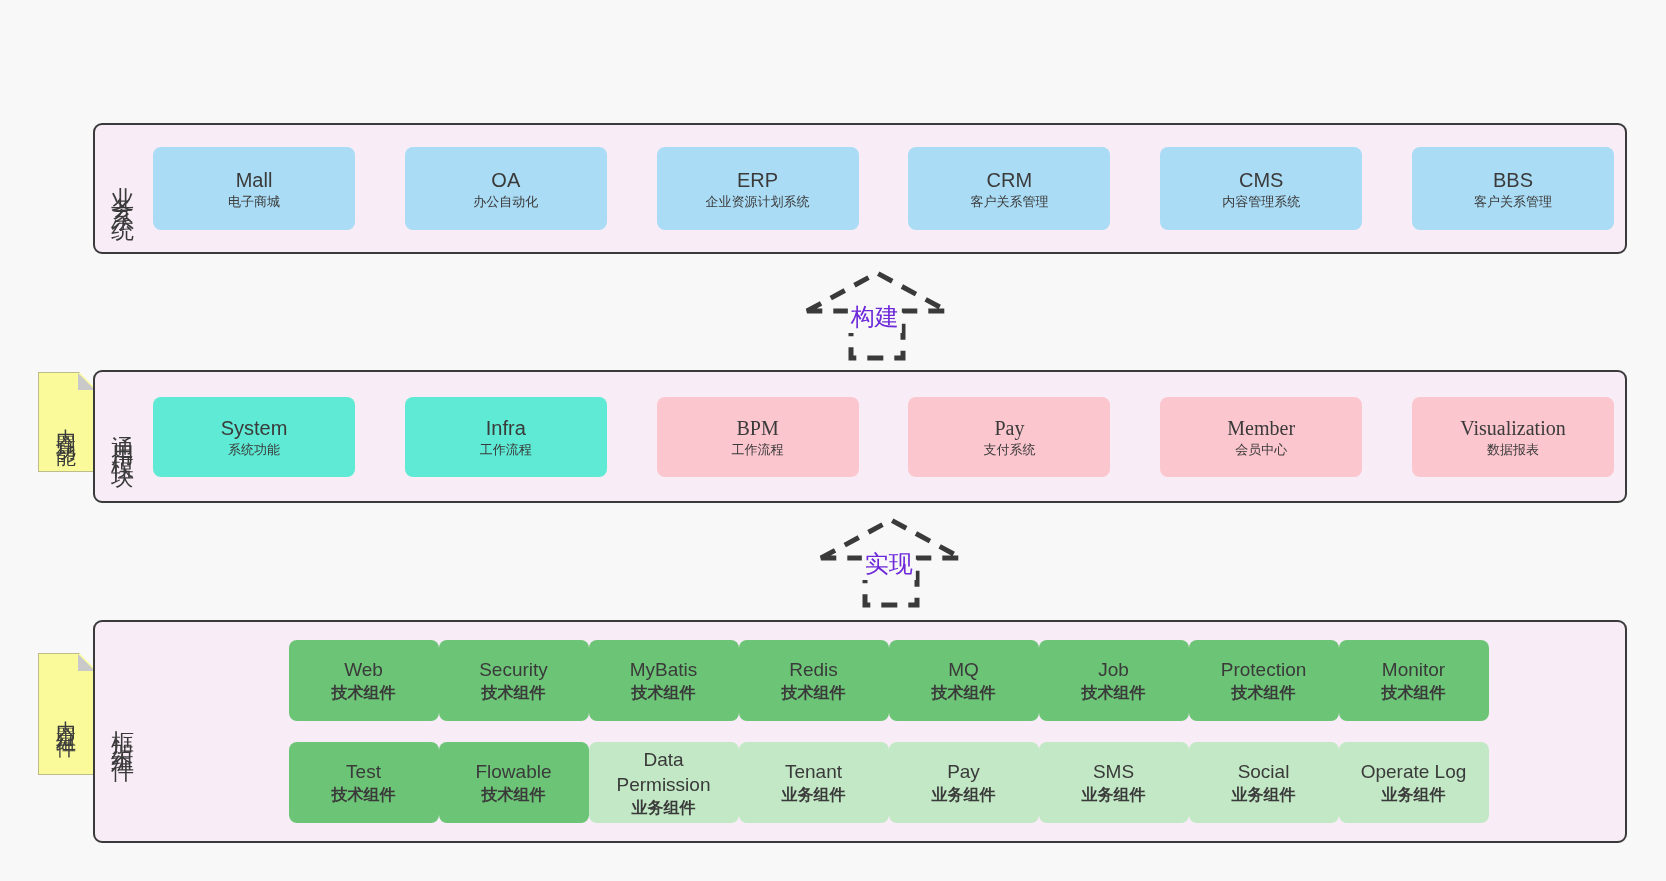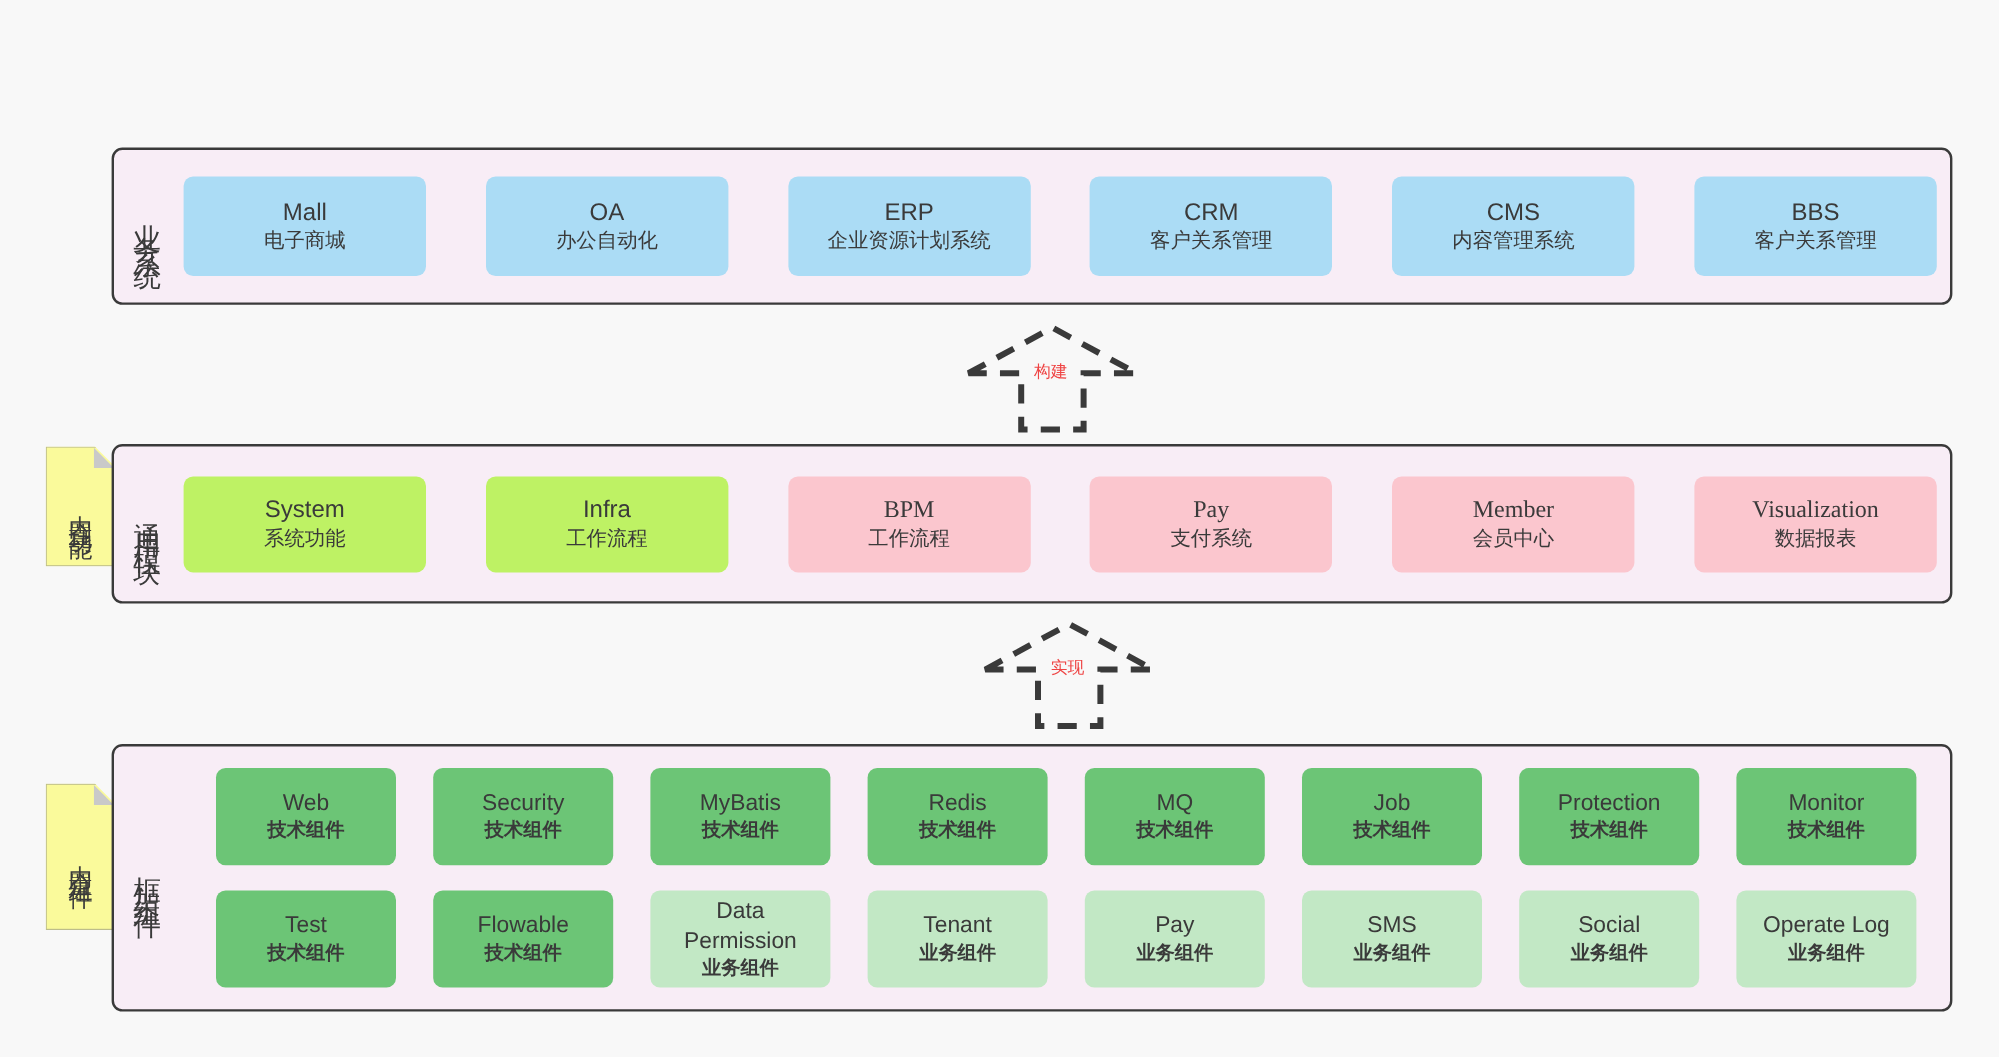--- a/index.html
+++ b/index.html
@@ -44,44 +44,44 @@
   .boxes-row {
     position:absolute; left:58px; right:11px; top:0; bottom:0;
     display:flex; align-items:center; justify-content:space-between;
   }
   .box {
     border-radius:8px;
     display:flex; flex-direction:column; align-items:center; justify-content:center;
     text-align:center; line-height:1.32;
   }
   .box .box-name { font-size:20px; }
-  .box .box-desc { font-size:17px; }
+  .box .box-desc { font-size:13px; }
   .w202 { width:202px; height:83px; }
   .h80  { height:80px; }
   .blue  { background:#abdcf5; }
-  .red   { background:#bef264; }
+  .red   { background:#5eead4; }
   .pink  { background:#fbc6ce;font-family:Liberation Serif, serif; }
   .green { background:#6cc576; }
   .lgreen{ background:#c2e8c5; }
   
   .grid-rows {
     position:absolute; left:57px; right:28px; top:18px; bottom:18px;
     display:flex; flex-direction:column; justify-content:space-between;
   }
-  .grid-row { display:flex; justify-content:space-between;padding-left:28px; }
+  .grid-row { display:flex; justify-content:center;padding-left:28px; }
   .grid-row .box { width:150px; height:81px; padding:0 9px; }
   .grid-row .box .box-name { font-size:19px; }
   .grid-row .box .box-desc { font-size:16px;font-weight:bold; }
   
   .arrow { position:absolute; width:150px; height:96px; z-index:1; }
   .arrow svg { display:block; }
   .arrow-label {
     position:absolute; left:50%; top:33px; transform:translateX(-54%);
     background:#f8f8f8; padding:0 3px;
-    font-size:14px; color:#ef4444; white-space:nowrap;
+    font-size:24px; color:#6d28d9; white-space:nowrap;
   }
 </style>
 </head>
 <body>
 
 <div id="stage">
 
   <div class="note" style="top:372px; height:100px;">
     <div class="fold"></div>
     <div class="note-text">内置功能</div>

